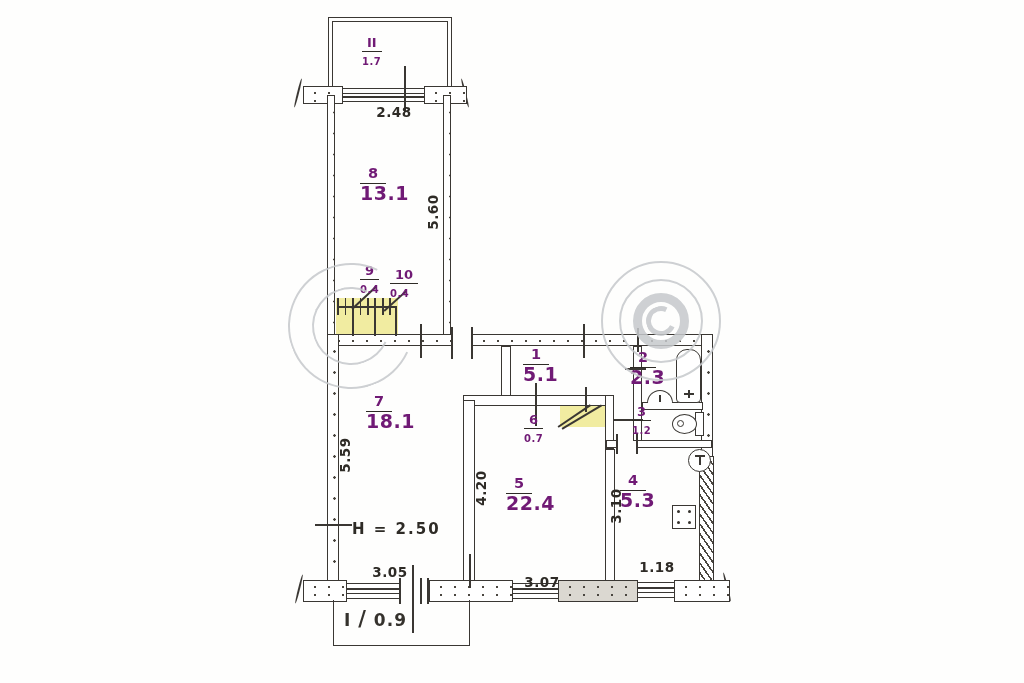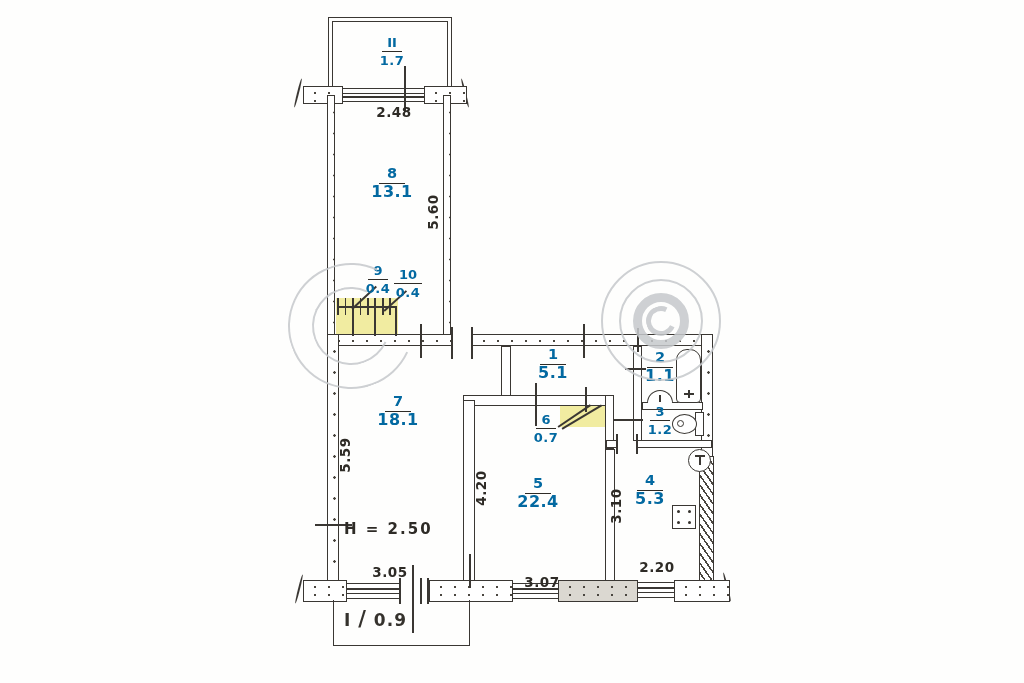--- a/index.html
+++ b/index.html
@@ -12,27 +12,27 @@
   .stipv{background-image:radial-gradient(circle,#4a463f 1.1px,transparent 1.5px);
          background-size:9px 21px;background-position:2px 6px;}
   .stipd{background-color:#dbd8d1;}
   .hatch{background-image:repeating-linear-gradient(55deg,transparent 0 4px,#4a463f 4px 5.6px);}
   .line{position:absolute;background:#3a3733;z-index:5;}
   .window{position:absolute;background:#fff;border-top:1.6px solid #3a3733;border-bottom:1.6px solid #3a3733;box-sizing:border-box;z-index:3;}
   .window .m1,.window .m2{position:absolute;left:0;right:0;height:1.3px;background:#3a3733;}
   .window .m1{top:31%;} .window .m2{top:62%;}
   .flare{position:absolute;width:2px;height:30px;background:#3a3733;border-radius:70%;z-index:2;}
   
-  .rlab{position:absolute;text-align:center;font-weight:bold;color:#0369a1;z-index:6;line-height:1.05;}
+  .rlab{position:absolute;text-align:left;font-weight:bold;color:#701a75;z-index:6;line-height:1.05;}
   .rlab .num{display:inline-block;border-bottom:1.7px solid #2e2b26;padding:0 8px 2px;font-size:14.5px;}
-  .rlab .area{font-size:16px;padding-top:2px;letter-spacing:.5px;}
+  .rlab .area{font-size:19px;padding-top:2px;letter-spacing:.5px;}
   .dim{position:absolute;font-size:13.5px;font-weight:bold;color:#2e2b26;z-index:6;
        text-align:center;letter-spacing:.5px;white-space:nowrap;}
   .vdim{transform:rotate(-90deg);transform-origin:center;}
-  .small .num{font-size:13px;padding:0 5px 1px;} .small .area{font-size:13px;}
+  .small .num{font-size:13px;padding:0 5px 1px;} .small .area{font-size:10px;}
   .inline-lab{position:absolute;font-weight:bold;font-size:17px;z-index:6;letter-spacing:1px;text-align:center;}
   
   .tub{position:absolute;background:#fff;border:1.7px solid #3a3733;border-radius:11px 11px 4px 4px;box-sizing:border-box;z-index:4;}
   .sink{position:absolute;background:#fff;border:1.6px solid #3a3733;border-bottom:none;border-radius:14px 14px 0 0;box-sizing:border-box;z-index:4;}
   .circ{position:absolute;background:#fff;border:1.7px solid #3a3733;border-radius:50%;box-sizing:border-box;z-index:4;}
   .box{position:absolute;background:#fff;border:1.6px solid #3a3733;box-sizing:border-box;z-index:4;}
   .dot{position:absolute;width:3px;height:3px;background:#35322d;border-radius:50%;}
   .ellipse{position:absolute;background:#fff;border:1.6px solid #3a3733;border-radius:50%;box-sizing:border-box;z-index:4;}
   
   .balc{position:absolute;border:1.8px solid #3a3733;box-sizing:border-box;z-index:2;}
@@ -155,21 +155,21 @@
       <div class="dot" style="right:4px;bottom:4px;"></div>
   </div>
 
   <div class="rlab" style="left:523px;top:346px;width:60px;">
     <span class="num">1</span><br>
     <span class="area">5.1</span>
   </div>
   <div class="line" style="left:625px;top:368px;width:21px;height:1.5px;"></div>
   <div class="rlab" style="left:630px;top:349px;width:60px;">
     <span class="num">2</span><br>
-    <span class="area">1.1</span>
+    <span class="area">2.3</span>
   </div>
   <div class="line" style="left:614px;top:419px;width:29px;height:1.5px;"></div>
   <div class="rlab small" style="left:632px;top:403px;width:56px;">
     <span class="num">3</span><br>
     <span class="area">1.2</span>
   </div>
   <div class="rlab" style="left:366px;top:393px;width:64px;">
     <span class="num">7</span><br>
     <span class="area">18.1</span>
   </div>
@@ -178,21 +178,21 @@
     <span class="area">0.7</span>
   </div>
   <div class="rlab" style="left:506px;top:475px;width:64px;">
     <span class="num">5</span><br>
     <span class="area">22.4</span>
   </div>
   <div class="rlab" style="left:620px;top:472px;width:60px;">
     <span class="num">4</span><br>
     <span class="area">5.3</span>
   </div>
-  <div class="dim" style="left:344px;top:520px;width:86px;font-size:15px;letter-spacing:2px;">H = 2.50</div>
+  <div class="dim" style="left:352px;top:520px;width:86px;font-size:15px;letter-spacing:2px;">H = 2.50</div>
   <div class="dim vdim" style="left:451px;top:480px;width:60px;">4.20</div>
   <div class="dim vdim" style="left:586px;top:498px;width:60px;">3.10</div>
 
   <div class="flare" style="left:298px;top:574px;transform:rotate(14deg);"></div>
   <div class="flare" style="left:726px;top:572px;transform:rotate(-14deg);"></div>
   <div class="w stip" style="left:303px;top:580px;width:44px;height:22px;"></div>
   <div class="window" style="left:347px;top:583px;width:53px;height:16px;">
     <div class="m1"></div>
       <div class="m2"></div>
   </div>
@@ -207,21 +207,21 @@
   <div class="w stip stipd" style="left:558px;top:580px;width:80px;height:22px;"></div>
   <div class="window" style="left:638px;top:582px;width:36px;height:16px;">
     <div class="m1"></div>
       <div class="m2"></div>
   </div>
   <div class="w stip" style="left:674px;top:580px;width:56px;height:22px;"></div>
   <div class="line" style="left:412px;top:565px;width:1.6px;height:68px;"></div>
   <div class="line" style="left:469px;top:554px;width:1.6px;height:34px;"></div>
   <div class="dim" style="left:362px;top:564px;width:56px;">3.05</div>
   <div class="dim" style="left:514px;top:574px;width:56px;">3.07</div>
-  <div class="dim" style="left:629px;top:559px;width:56px;">2.20</div>
+  <div class="dim" style="left:629px;top:559px;width:56px;">1.18</div>
 
   <div class="balc" style="left:333px;top:600px;width:137px;height:46px;border-top:none;background:transparent;"></div>
   <div class="inline-lab" style="left:344px;top:607px;">
     <span>I</span>
     <span style="font-size:21px;">/</span>
     <span>0.9</span>
   </div>
 
   <div class="wm">
     <div class="arc" style="left:288px;top:263px;width:126px;height:126px;"></div>

